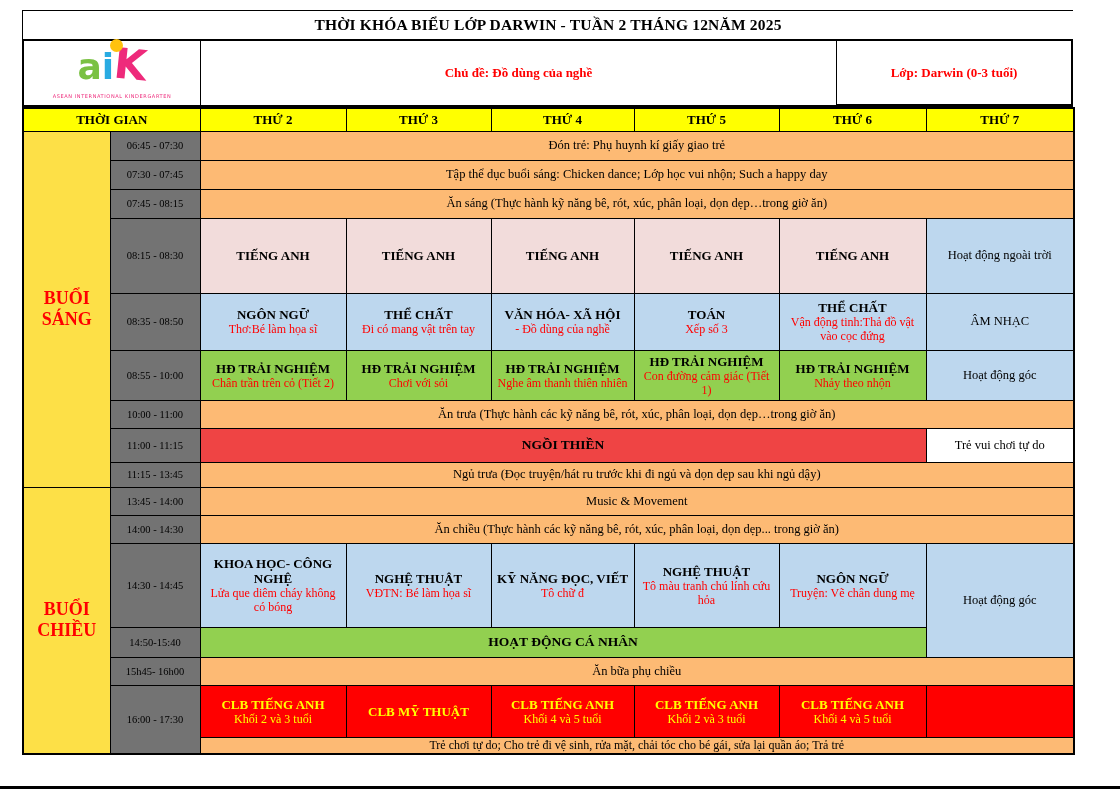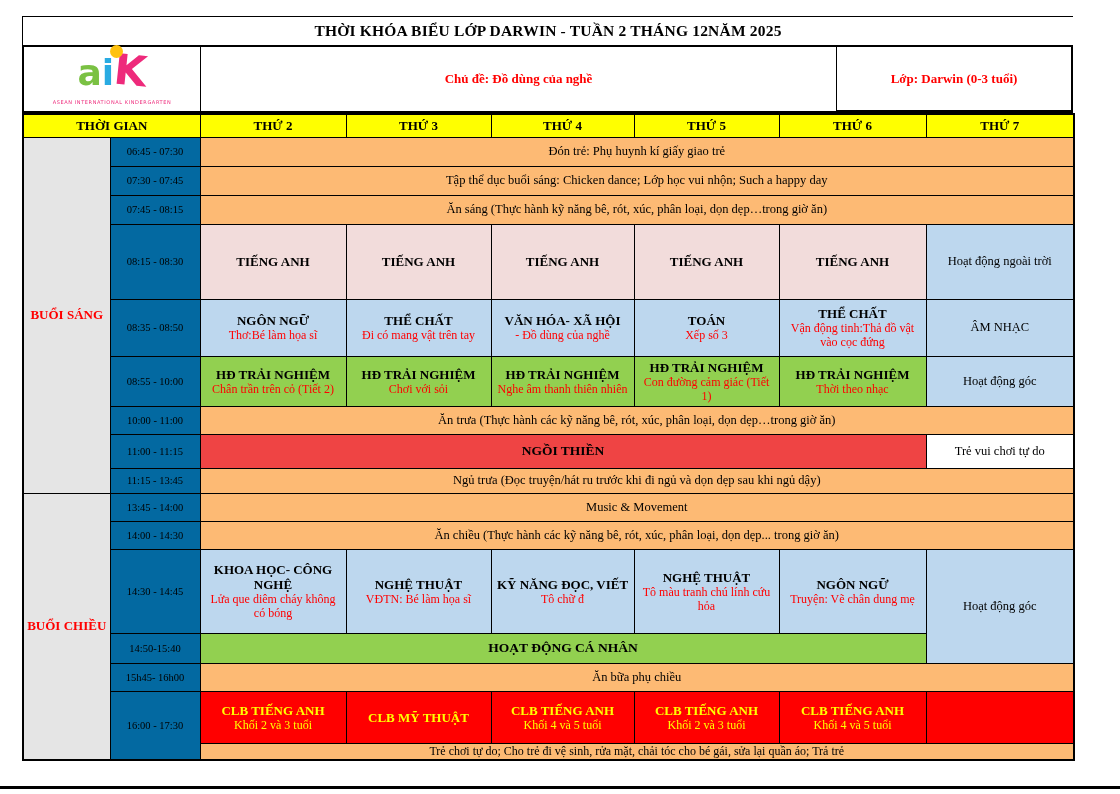--- a/index.html
+++ b/index.html
@@ -1,20 +1,20 @@
 <!DOCTYPE html>
 <html><head>
 <meta charset="utf-8">
 <style>
   html,body{margin:0;padding:0;}
   body{
     width:1120px;height:794px;position:relative;background:#fff;
     font-family:"Liberation Serif", serif;color:#000;overflow:hidden;
   }
-  .sheet{position:absolute;left:22px;top:16px;width:1051px;}
+  .sheet{position:absolute;left:22px;top:10px;width:1051px;}
   
   .title-bar{
     height:28px;border-top:1px solid #000;border-left:1px solid #000;
     display:flex;align-items:center;justify-content:center;
     font-weight:bold;font-size:15.5px;letter-spacing:.2px;
   }
   
   .hdr{display:flex;border:2px solid #000;height:68px;box-sizing:border-box;}
   .hdr .logo-cell{width:177px;border-right:1px solid #000;display:flex;align-items:center;justify-content:center;box-sizing:border-box;}
   .hdr .mid{width:636px;display:flex;flex-direction:column;border-right:1px solid #000;box-sizing:border-box;}
@@ -27,22 +27,22 @@
   .logo-letters{position:relative;display:inline-block;line-height:36px;font-weight:bold;}
   .la{color:#7AC143;font-size:36px;}
   .li{color:#29ABE2;font-size:36px;}
   .lk{color:#EE2A7B;font-size:42px;display:inline-block;transform:rotate(6deg);}
   .ldot{position:absolute;width:13px;height:13px;border-radius:50%;background:#FFC20E;top:-8px;right:24px;}
   .logo-sub{font-size:5px;letter-spacing:.6px;color:#EE2A7B;margin-top:1px;width:120px;margin-left:auto;margin-right:auto;line-height:6px;}
   
   table.grid{border-collapse:collapse;table-layout:fixed;width:1051px;border:2px solid #000;}
   table.grid td{border:1px solid #000;padding:0 3px;text-align:center;vertical-align:middle;box-sizing:border-box;overflow:hidden;}
   .yellow{background:#FFFF00;font-weight:bold;font-size:13px;}
-  .session{color:#FF0000;font-weight:bold;font-size:13px;background:#e5e5e5;}
-  .time{font-size:10.5px;background:#0369a1;white-space:nowrap;}
+  .session{color:#FF0000;font-weight:bold;font-size:18px;background:#fde047;}
+  .time{font-size:10.5px;background:#737373;white-space:nowrap;}
   .spanc{font-size:12.5px;background:#fdba74;}
   .bigc{font-size:13.5px;font-weight:bold;background:#ef4444;}
   .subj{background:#fff;}
   .pink{background:#F2DCDB;}
   .blue{background:#BDD7EE;}
   .green{background:#92D050;}
   .redbg{background:#FF0000;}
   .st{font-weight:bold;font-size:13px;line-height:15px;}
   .ss{color:#FF0000;font-size:12px;line-height:14px;}
   .redbg .st,.redbg .ss{color:#FFFF00;}
@@ -169,21 +169,21 @@
       <td class="subj green">
             <div class="st">HĐ TRẢI NGHIỆM</div>
             <div class="ss">Nghe âm thanh thiên nhiên</div>
           </td>
       <td class="subj green">
             <div class="st">HĐ TRẢI NGHIỆM</div>
             <div class="ss">Con đường cảm giác (Tiết 1)</div>
           </td>
       <td class="subj green">
             <div class="st">HĐ TRẢI NGHIỆM</div>
-            <div class="ss">Thời theo nhạc</div>
+            <div class="ss">Nhảy theo nhộn</div>
           </td>
       <td class="subj blue satb">Hoạt động góc</td>
     </tr>
 
     <tr style="height:28px">
       <td class="time">10:00 - 11:00</td>
       <td colspan="6" class="spanc">Ăn trưa (Thực hành các kỹ năng bê, rót, xúc, phân loại, dọn dẹp…trong giờ ăn)</td>
     </tr>
 
     <tr style="height:34px">

